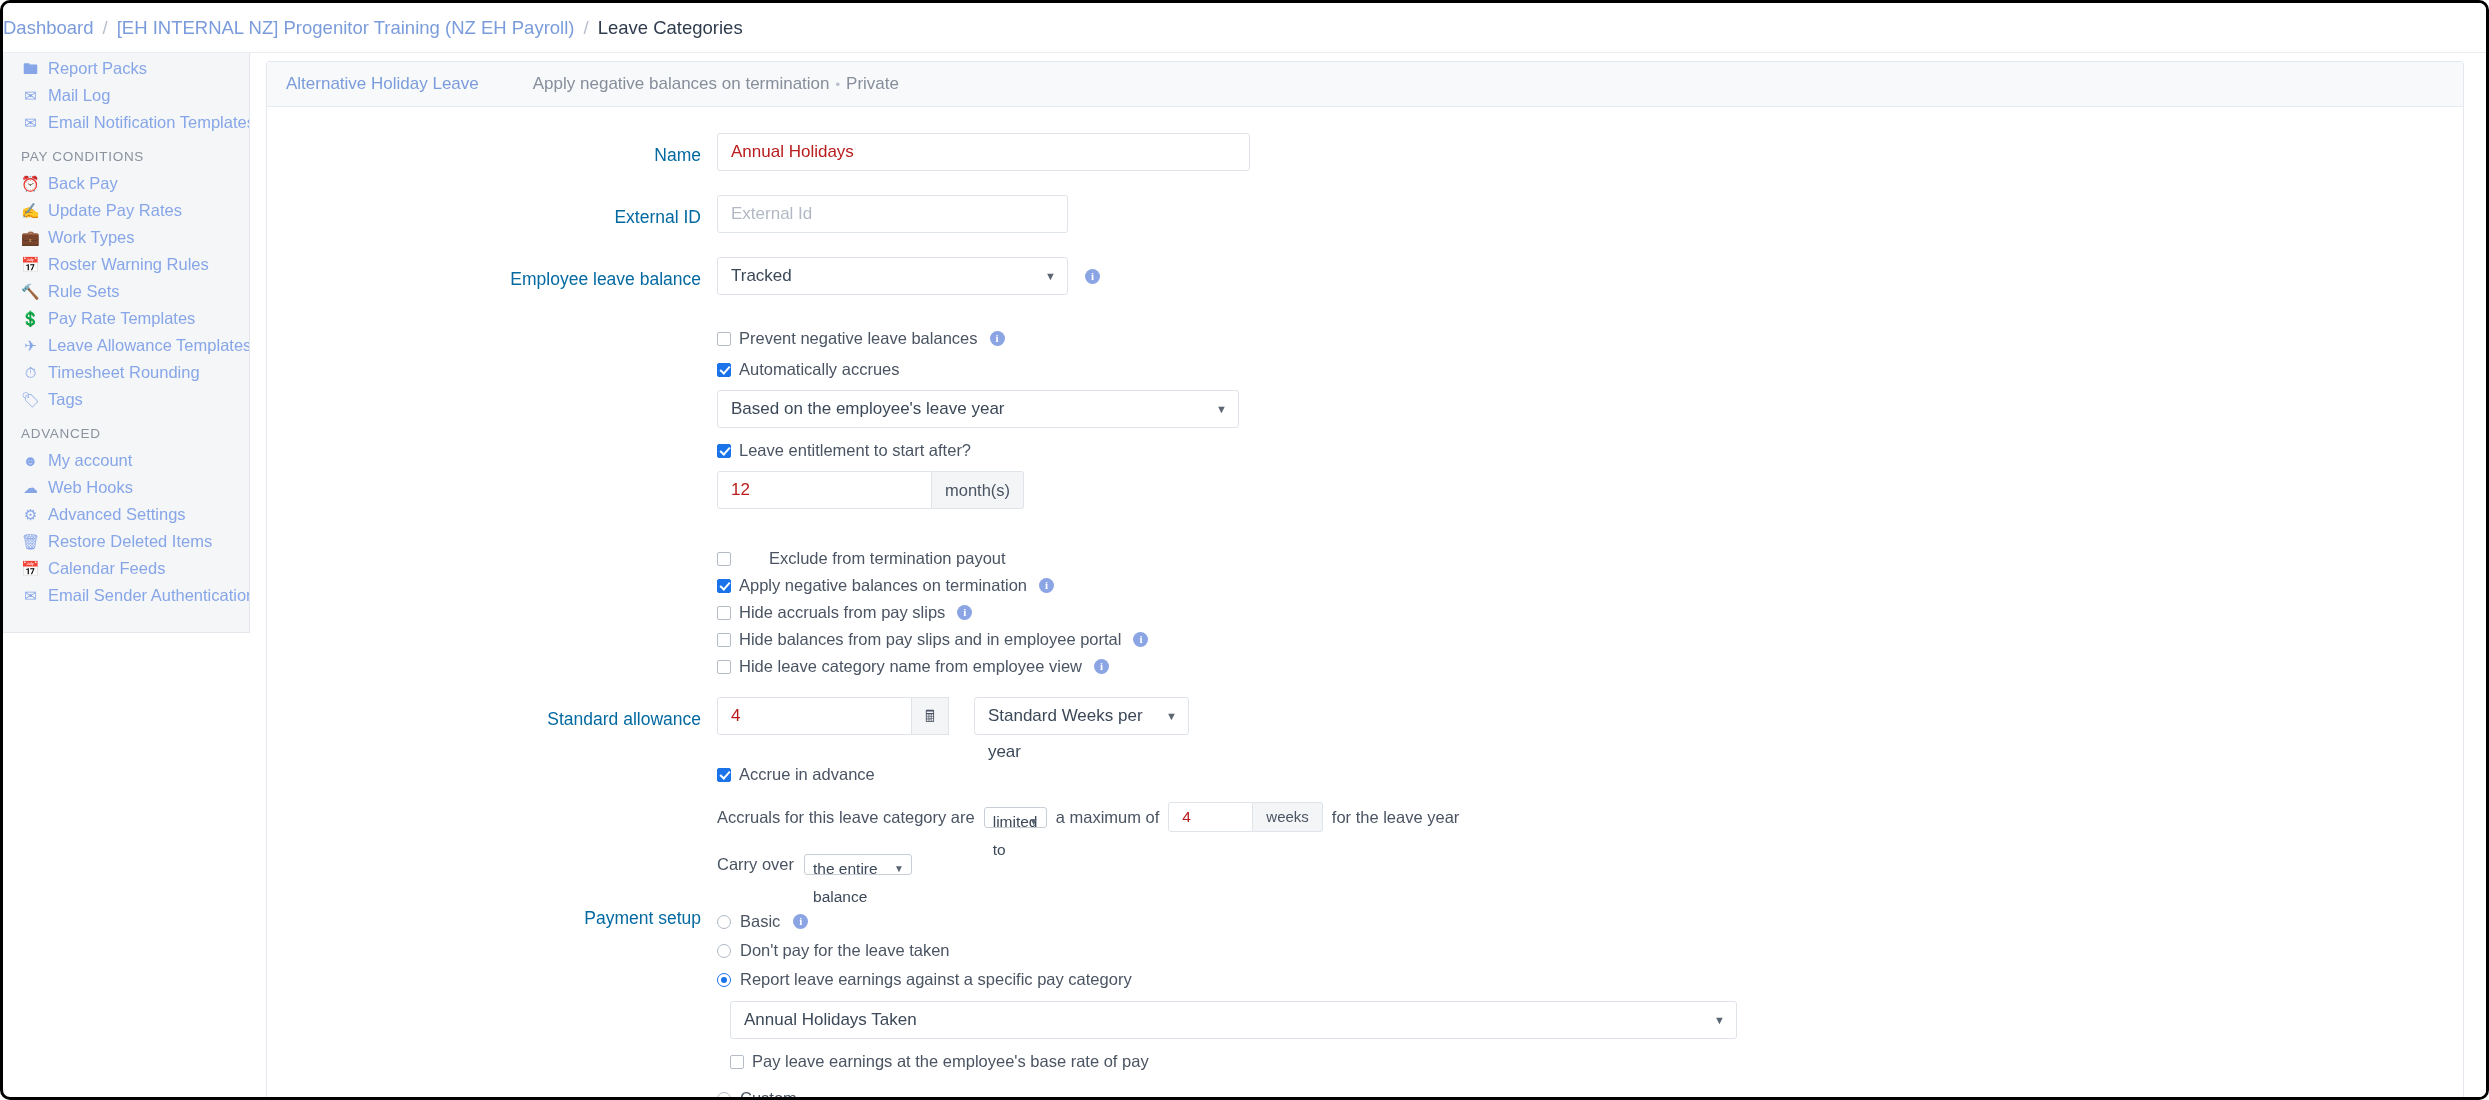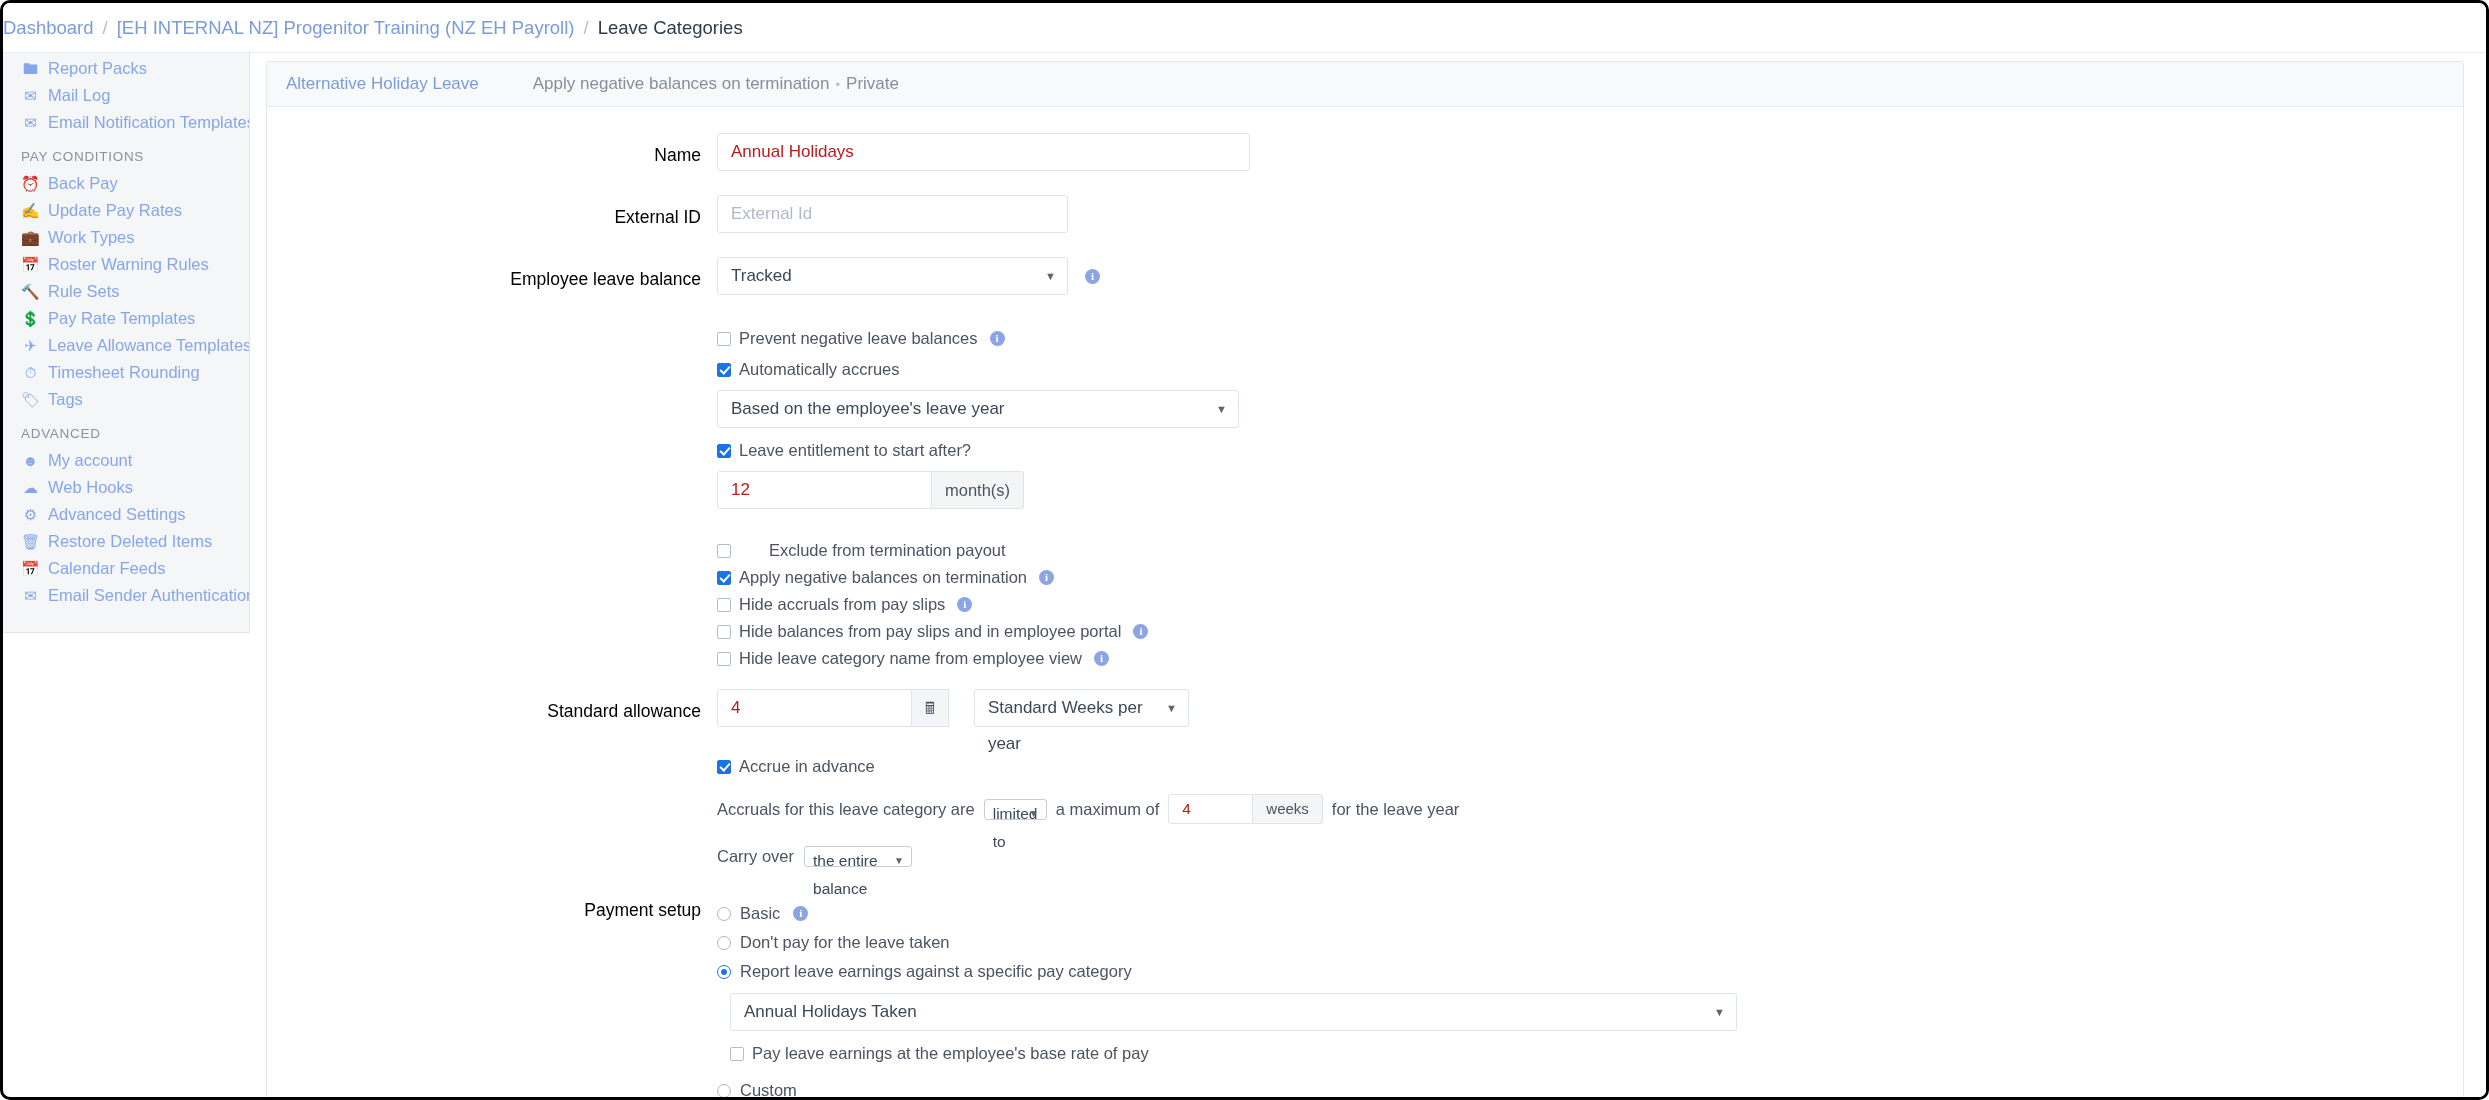--- a/index.html
+++ b/index.html
@@ -103,21 +103,21 @@
     display: flex;
     align-items: flex-start;
     margin-bottom: 0;
   }
   .f-label {
     width: 450px;
     flex: 0 0 450px;
     text-align: right;
     padding-right: 16px;
     font-size: 17.5px;
-    color: #000000;
+    color: #0369a1;
     line-height: 45px;
   }
   .f-ctl { flex: 1; }
 
   .txt {
     border: 1px solid #dfe4ea;
     border-radius: 3px;
     height: 38px;
     font-size: 17px;
     color: #b91c1c;
@@ -403,21 +403,21 @@
               <div class="cb-row" style="margin-top:9px;">
                 <span class="cb on"></span>
                 <span>Leave entitlement to start after?</span>
               </div>
 
               <div class="inline" style="margin-top:7px;">
                 <div class="txt" style="width:215px; border-radius:3px 0 0 3px;">12</div>
                 <div class="addon">month(s)</div>
               </div>
 
-              <div class="cb-row" style="margin-top:28px;gap:38px;">
+              <div class="cb-row" style="margin-top:36px;gap:38px;">
                 <span class="cb"></span>
                 <span>Exclude from termination payout</span>
               </div>
 
               <div class="cb-row">
                 <span class="cb on"></span>
                 <span>Apply negative balances on termination</span>
                 <span class="info-i">i</span>
               </div>
 

